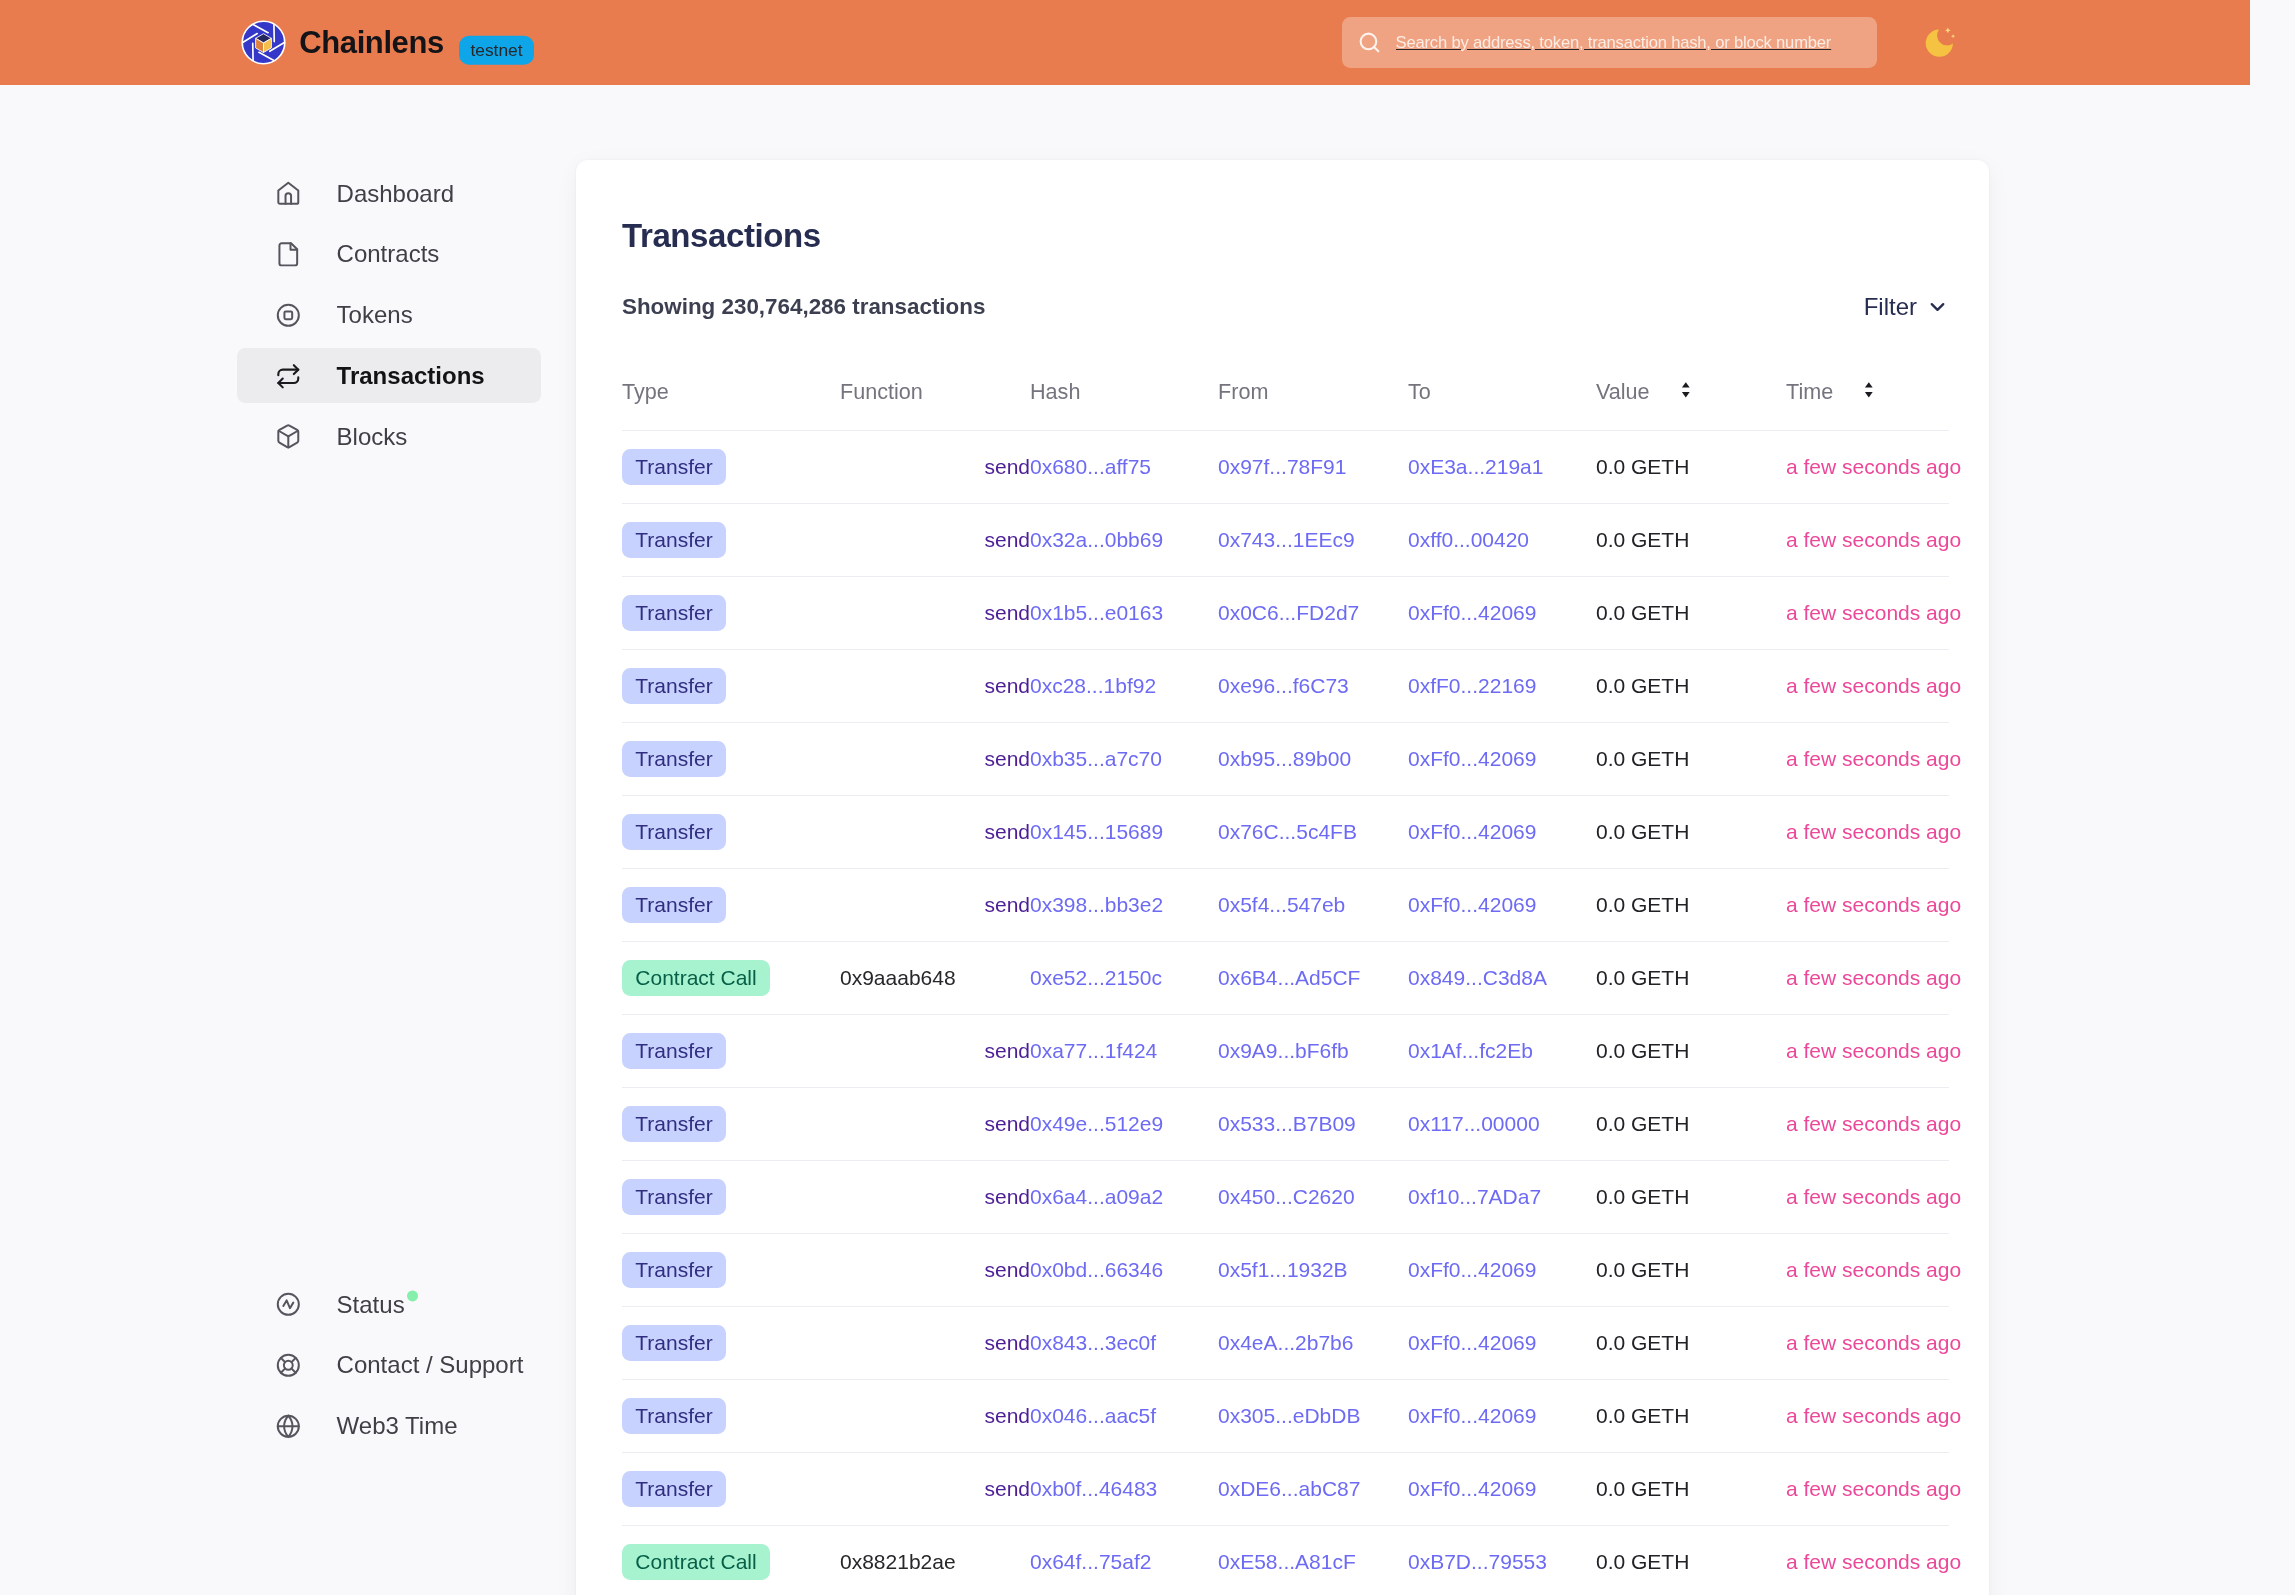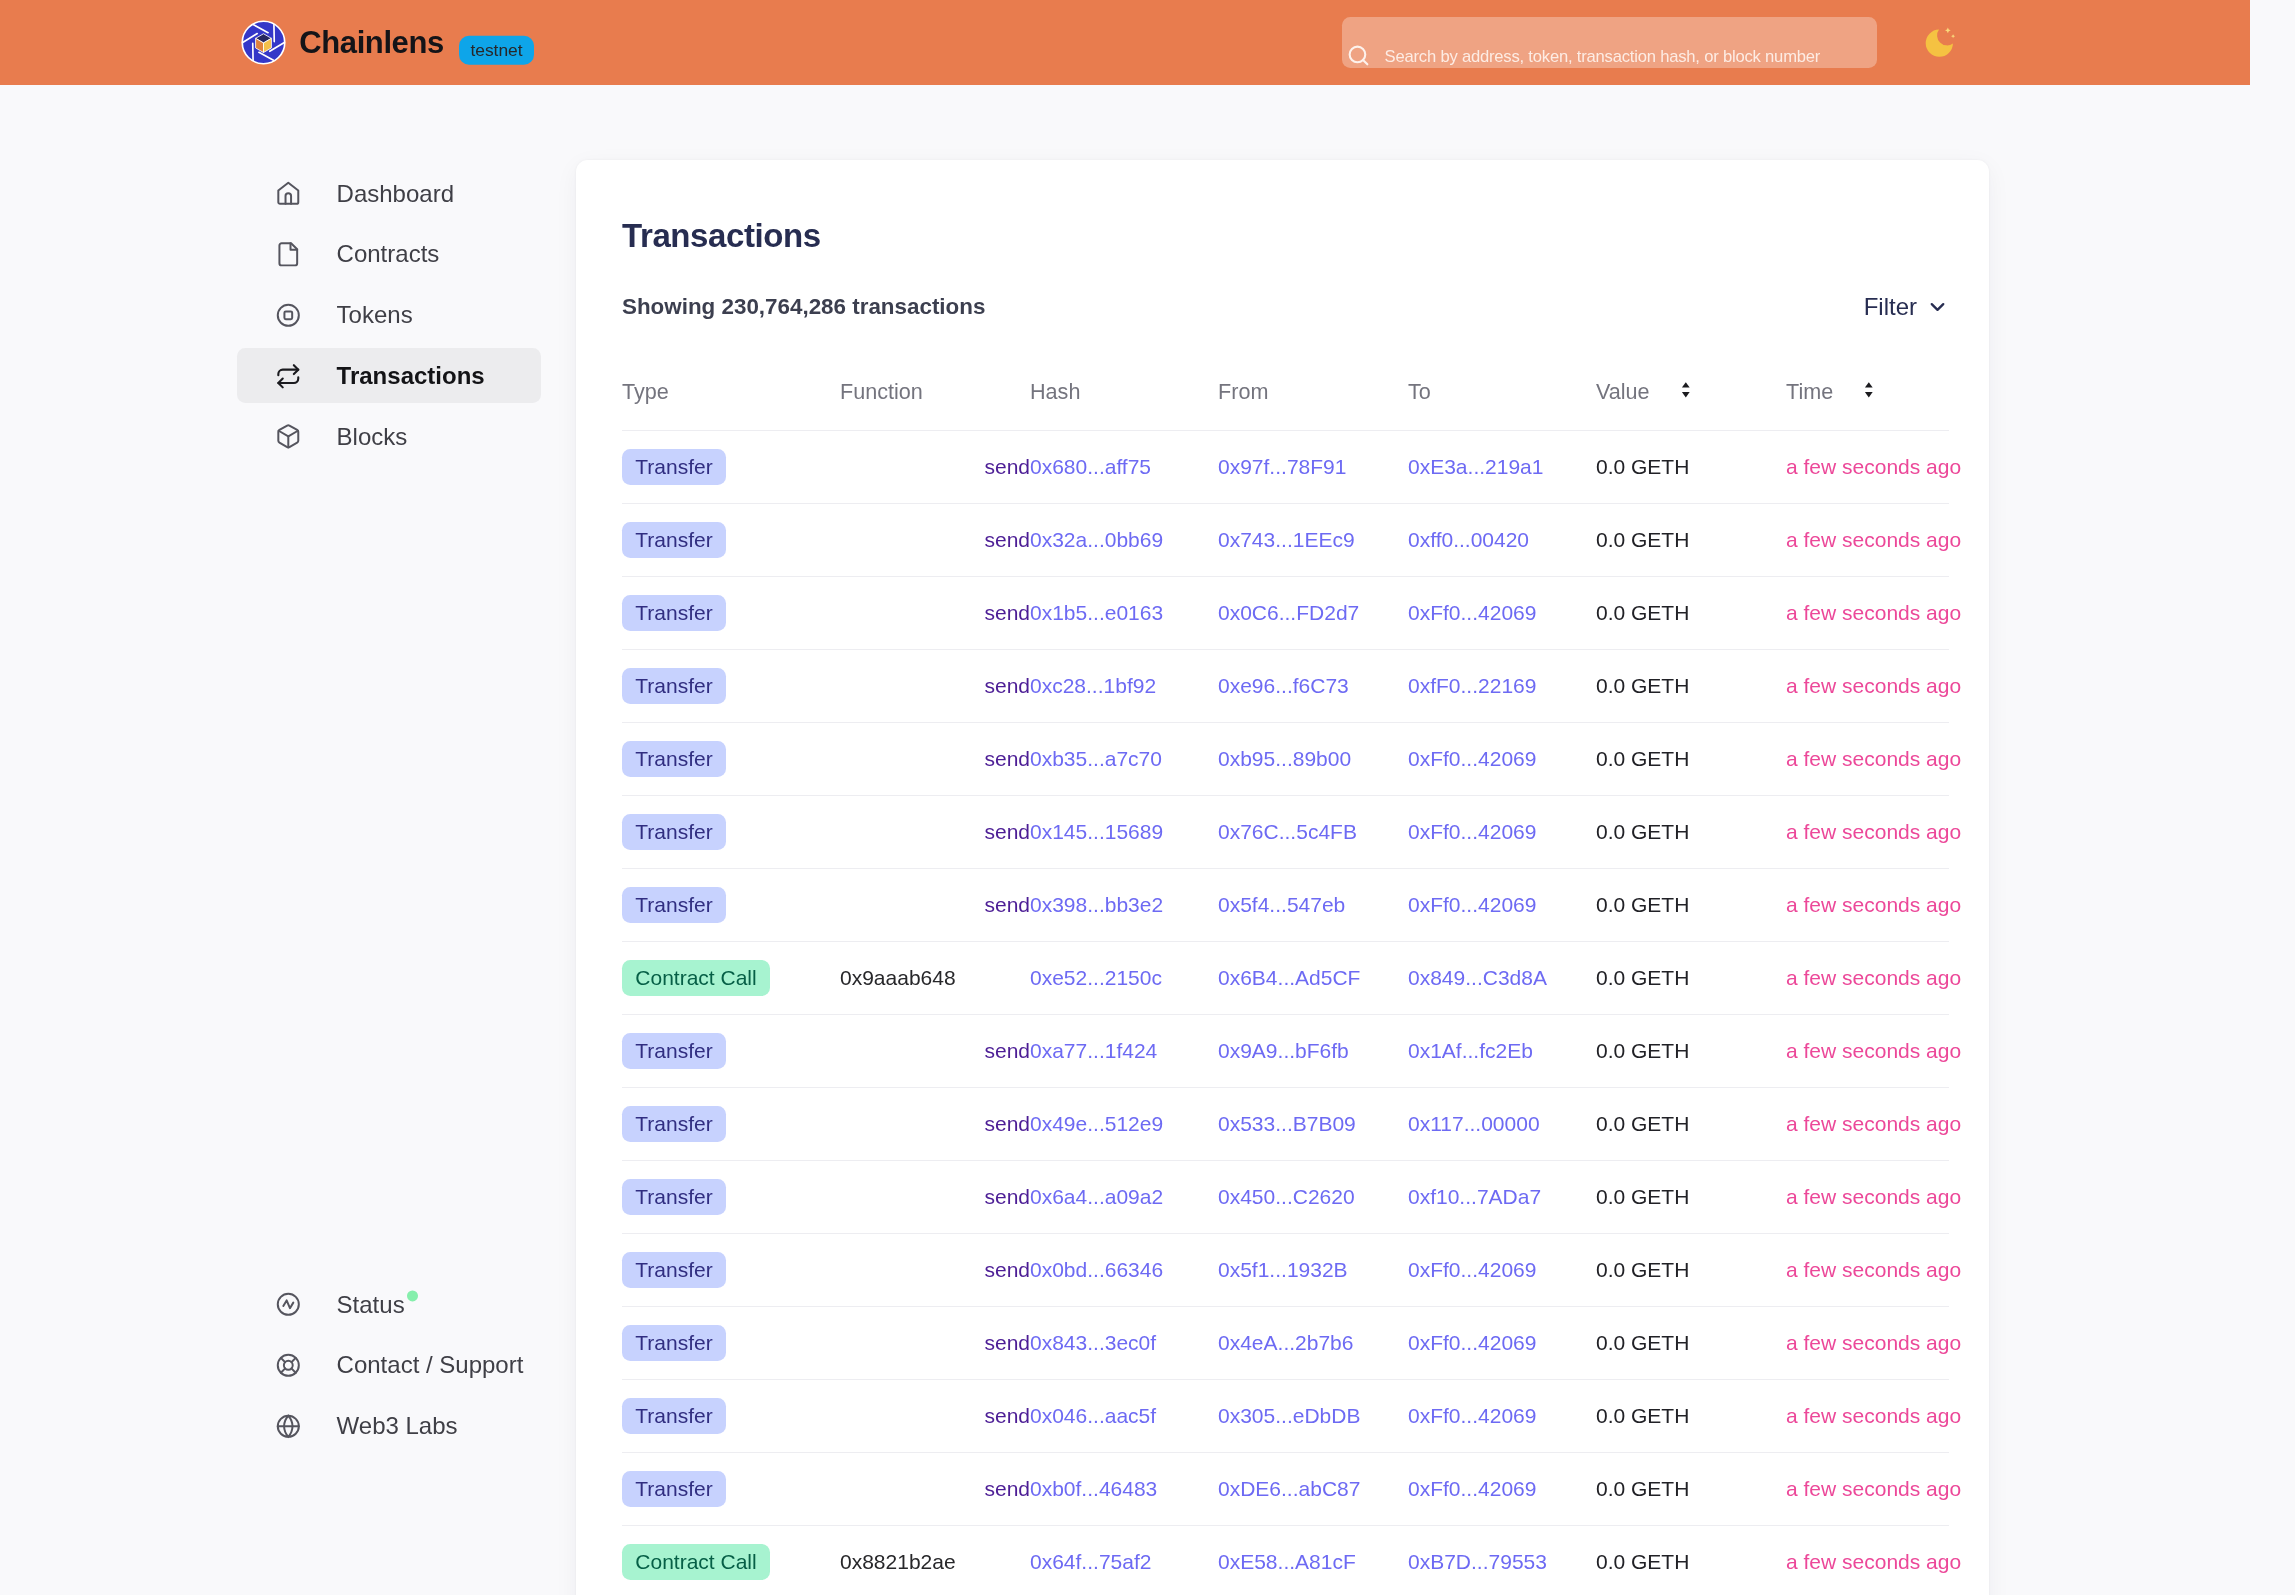--- a/index.html
+++ b/index.html
@@ -28,21 +28,21 @@
   }
   .brand{display:flex;align-items:center;gap:13.3px;background:none;border:none;padding:0;cursor:pointer;font-family:inherit;}
   .brand-name{font-size:31px;font-weight:bold;color:#141418;letter-spacing:-0.4px;}
   .net-badge{
     background:#0ea5e9;border-radius:10px;padding:4.1px 11.6px;
     font-size:17.4px;color:#27272a;transform:translateY(-13.3px);margin-left:1.7px;margin-top:42px;
   }
   .search{
     margin-left:auto;width:535px;height:51px;
     background:rgba(255,255,255,0.30);border-radius:8.3px;
-    display:flex;align-items:flex-end;gap:11.6px;padding:0 4px;
+    display:flex;align-items:center;gap:11.6px;padding:0 15px;text-decoration:underline;
   }
   .search svg{flex:none;}
   .search input{
     flex:1;background:transparent;border:none;outline:none;
     font-size:16.6px;letter-spacing:-0.2px;color:#fff;font-family:inherit;
   }
   .search input::placeholder{color:rgba(255,246,241,0.88);}
   .theme-toggle{margin-left:43px;background:none;border:none;padding:0;cursor:pointer;line-height:0;}
   
   .sidebar-nav{position:absolute;left:237px;top:166px;width:304px;}
@@ -195,21 +195,21 @@
         <line x1="5.3" y1="18.7" x2="9.2" y2="14.8"></line>
     </svg>
     <span>Contact / Support</span>
   </div>
   <div class="nav-item">
     <svg viewBox="0 0 24 24" fill="none" stroke="currentColor" stroke-width="1.8" stroke-linecap="round">
       <circle cx="12" cy="12" r="9.5"></circle>
         <path d="M2.5 12h19"></path>
       <path d="M12 2.5a14.5 14.5 0 0 1 3.8 9.5 14.5 14.5 0 0 1-3.8 9.5 14.5 14.5 0 0 1-3.8-9.5A14.5 14.5 0 0 1 12 2.5z"></path>
     </svg>
-    <span>Web3 Labs</span>
+    <span>Web3 Time</span>
   </div>
 </nav>
 
 <main class="card">
   <h1 class="page-title">Transactions</h1>
 
   <div class="meta-row">
     <div class="showing">Showing 230,764,286 transactions</div>
     <button class="filter-btn">
       <span>Filter</span>

